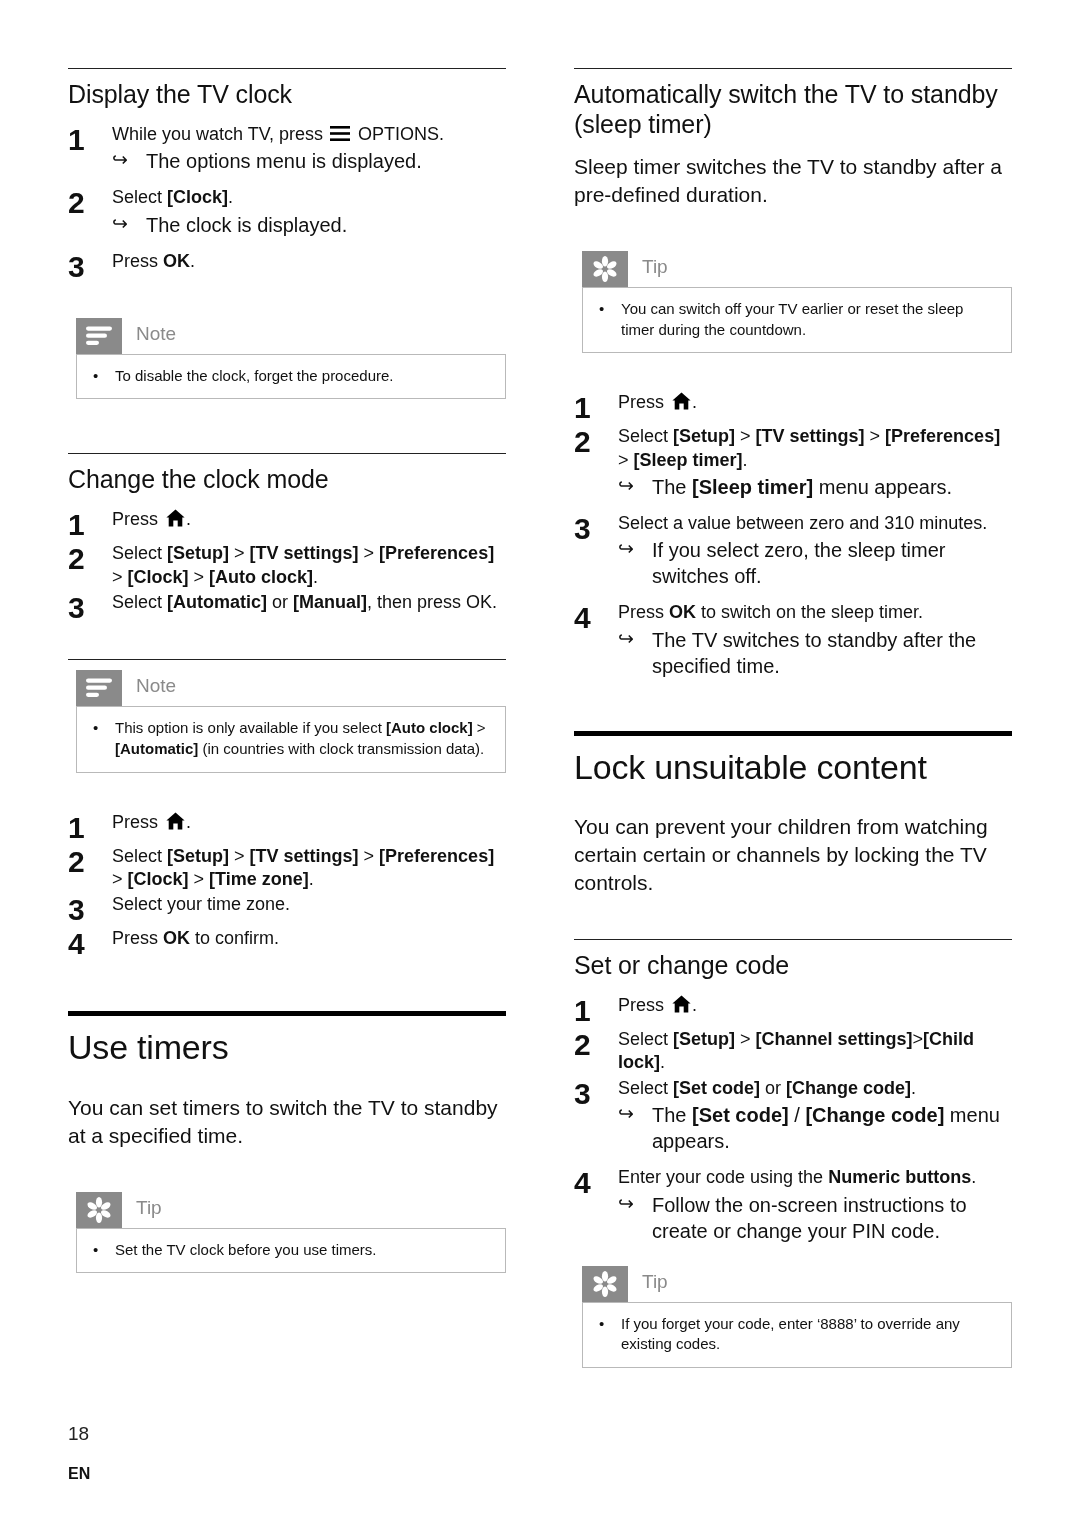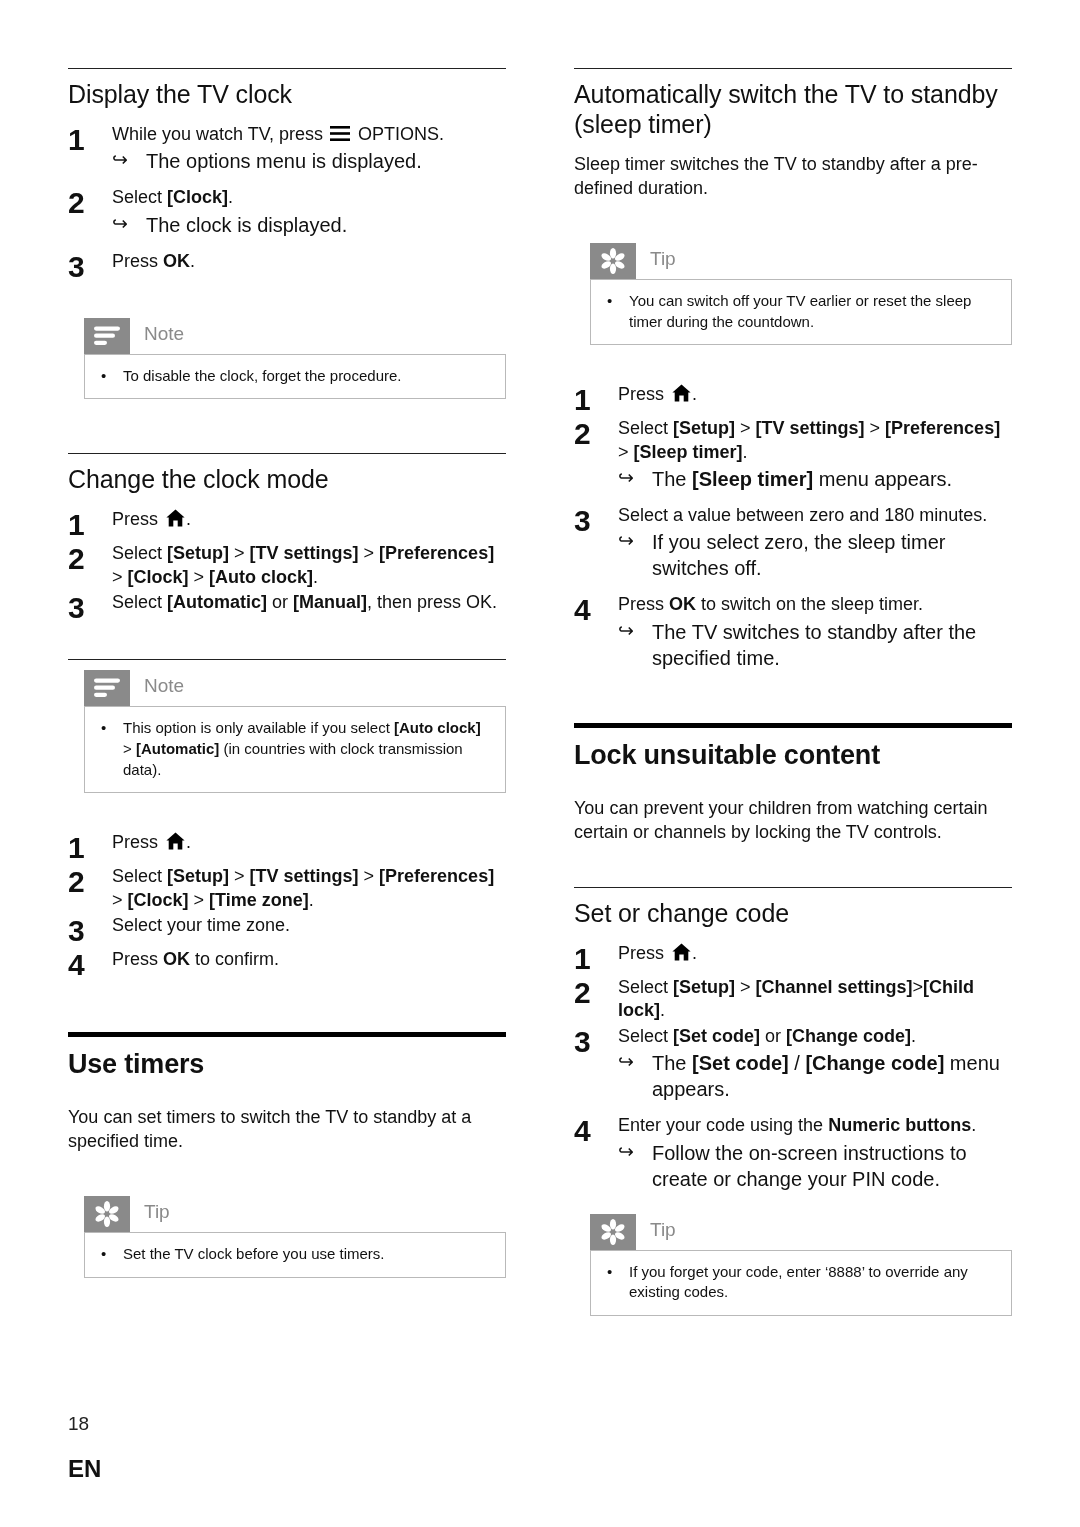--- a/index.html
+++ b/index.html
@@ -40,37 +40,37 @@
     height: 0;
   }
   .rule-thick {
     border-top: 5px solid #000;
     margin: 0 0 12px 0;
     height: 0;
   }
 
   
   h1.major {
-    font-size: 27px;
-    font-weight: 700;
+    font-size: 34px;
+    font-weight: 400;
     letter-spacing: -0.2px;
     margin: 0 0 26px 0;
     line-height: 1.16;
   }
   h2.sub {
     font-size: 25px;
     font-weight: 400;
     letter-spacing: -0.1px;
     margin: 0 0 14px 0;
     line-height: 1.2;
   }
 
   
   p.body {
-    font-size: 18px;
+    font-size: 21px;
     line-height: 1.33;
     margin: 0 0 22px 0;
     font-weight: 300;
   }
 
   
   ol.steps {
     list-style: none;
     margin: 0;
     padding: 0;
@@ -110,21 +110,21 @@
     line-height: 1.3;
   }
   .gap-sm { height: 10px; }
   .gap-md { height: 20px; }
   .gap-lg { height: 34px; }
   .gap-xl { height: 50px; }
 
   b, .b { font-weight: 700; }
 
   
-  .callout { margin: 0 0 4px 16px; }
+  .callout { margin: 0 0 4px 8px; }
   .callout-head {
     display: flex;
     align-items: stretch;
     height: 36px;
   }
   .callout-icon {
     width: 46px;
     background: #8a8a8a;
     display: flex;
     align-items: center;
@@ -191,21 +191,21 @@
     align-items: baseline;
     gap: 20px;
     flex-direction: column;
   }
   .footer .pg {
     font-size: 19px;
     font-weight: 300;
     color: #222;
   }
   .footer .lang {
-    font-size: 24px;
+    font-size: 16px;
     font-weight: 700;
     color: #111;
   }
 </style>
 </head>
 <body>
 
 <div class="page">
   <div class="columns">
 
@@ -445,21 +445,21 @@
               <p class="result">
                   <span class="arrow">↪</span>
                   <span>The <b>[Sleep timer]</b> menu appears.</span>
                 </p>
             </div>
           </li>
           <div class="gap-sm"></div>
           <li>
             <div class="num">3</div>
             <div class="stepbody">
-              <p class="steptext">Select a value between zero and 180 minutes.</p>
+              <p class="steptext">Select a value between zero and 310 minutes.</p>
               <p class="result">
                   <span class="arrow">↪</span>
                   <span>If you select zero, the sleep timer switches off.</span>
                 </p>
             </div>
           </li>
           <div class="gap-sm"></div>
           <li>
             <div class="num">4</div>
             <div class="stepbody">

